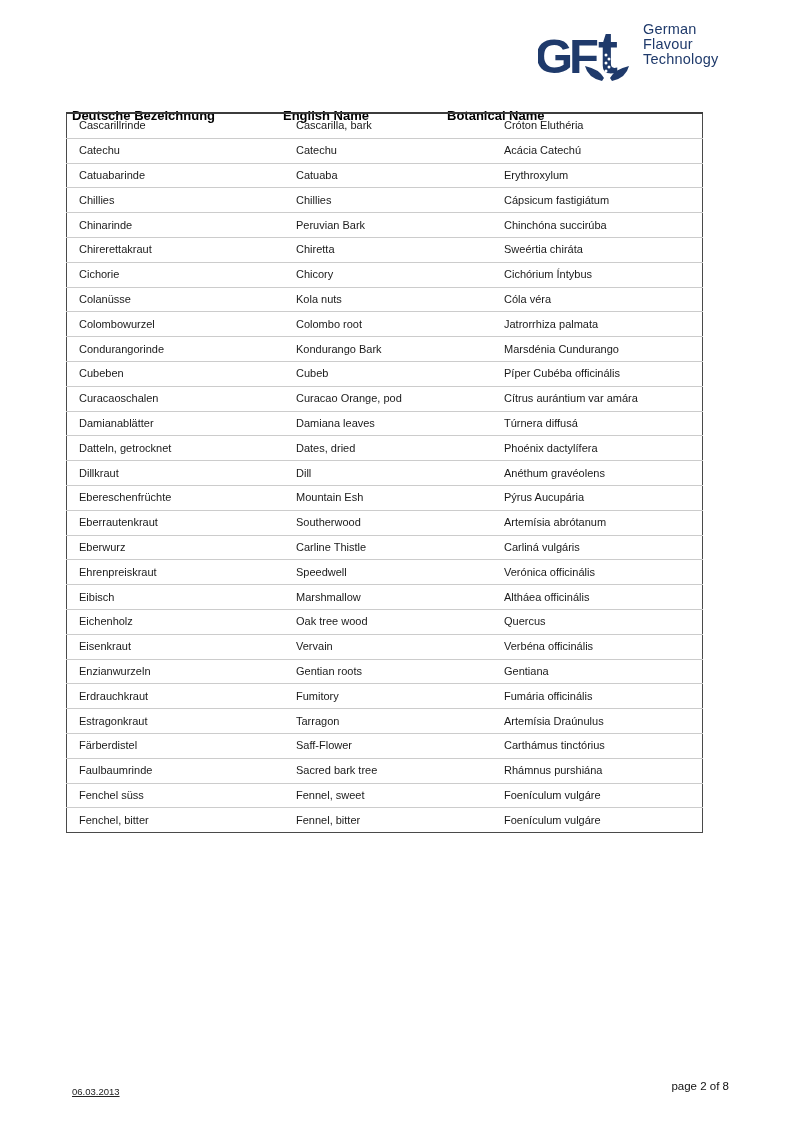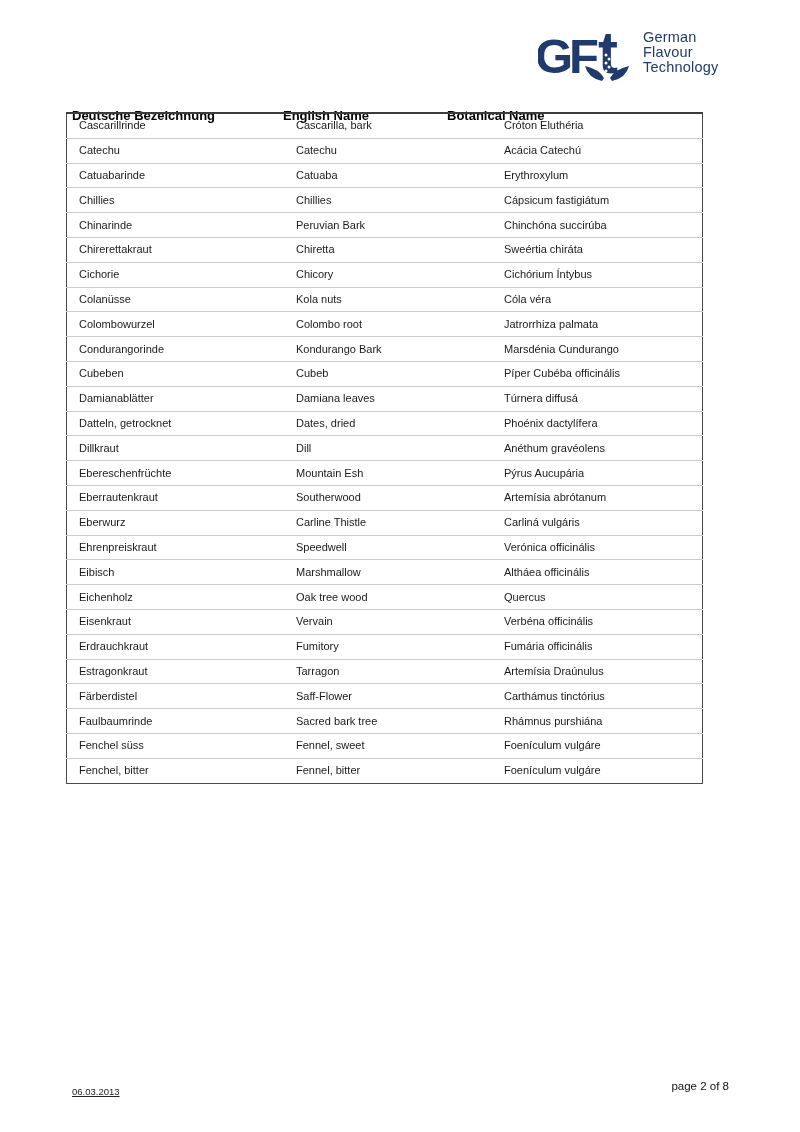--- a/index.html
+++ b/index.html
@@ -9,21 +9,21 @@
     position:relative;
     font-family:"Liberation Sans","DejaVu Sans",sans-serif;
     color:#1a1a1a;
     overflow:hidden;
   }
   .page{position:absolute;inset:0;background:#ffffff;}
 
   
   .logo{
     position:absolute;left:538px;top:22px;
-    display:flex;align-items:center;gap:3px;
+    display:flex;gap:3px;
   }
   .logo-text{
     font-size:14.5px;line-height:15px;font-weight:500;
     letter-spacing:.2px;
     color:#1f3a6b;
   }
 
   
   .col-headers{
     position:absolute;left:66px;top:108px;width:637px;
@@ -151,20 +151,25 @@
           <td class="c1">Condurangorinde</td>
           <td class="c2">Kondurango Bark</td>
           <td class="c3">Marsdénia Cundurango</td>
         </tr>
         <tr>
           <td class="c1">Cubeben</td>
           <td class="c2">Cubeb</td>
           <td class="c3">Píper Cubéba officinális</td>
         </tr>
         <tr>
+          <td class="c1">Curacaoschalen</td>
+          <td class="c2">Curacao Orange, pod</td>
+          <td class="c3">Cítrus aurántium var amára</td>
+        </tr>
+        <tr>
           <td class="c1">Damianablätter</td>
           <td class="c2">Damiana leaves</td>
           <td class="c3">Túrnera diffusá</td>
         </tr>
         <tr>
           <td class="c1">Datteln, getrocknet</td>
           <td class="c2">Dates, dried</td>
           <td class="c3">Phoénix dactylífera</td>
         </tr>
         <tr>
@@ -201,20 +206,25 @@
           <td class="c1">Eichenholz</td>
           <td class="c2">Oak tree wood</td>
           <td class="c3">Quercus</td>
         </tr>
         <tr>
           <td class="c1">Eisenkraut</td>
           <td class="c2">Vervain</td>
           <td class="c3">Verbéna officinális</td>
         </tr>
         <tr>
+          <td class="c1">Enzianwurzeln</td>
+          <td class="c2">Gentian roots</td>
+          <td class="c3">Gentiana</td>
+        </tr>
+        <tr>
           <td class="c1">Erdrauchkraut</td>
           <td class="c2">Fumitory</td>
           <td class="c3">Fumária officinális</td>
         </tr>
         <tr>
           <td class="c1">Estragonkraut</td>
           <td class="c2">Tarragon</td>
           <td class="c3">Artemísia Draúnulus</td>
         </tr>
         <tr>

